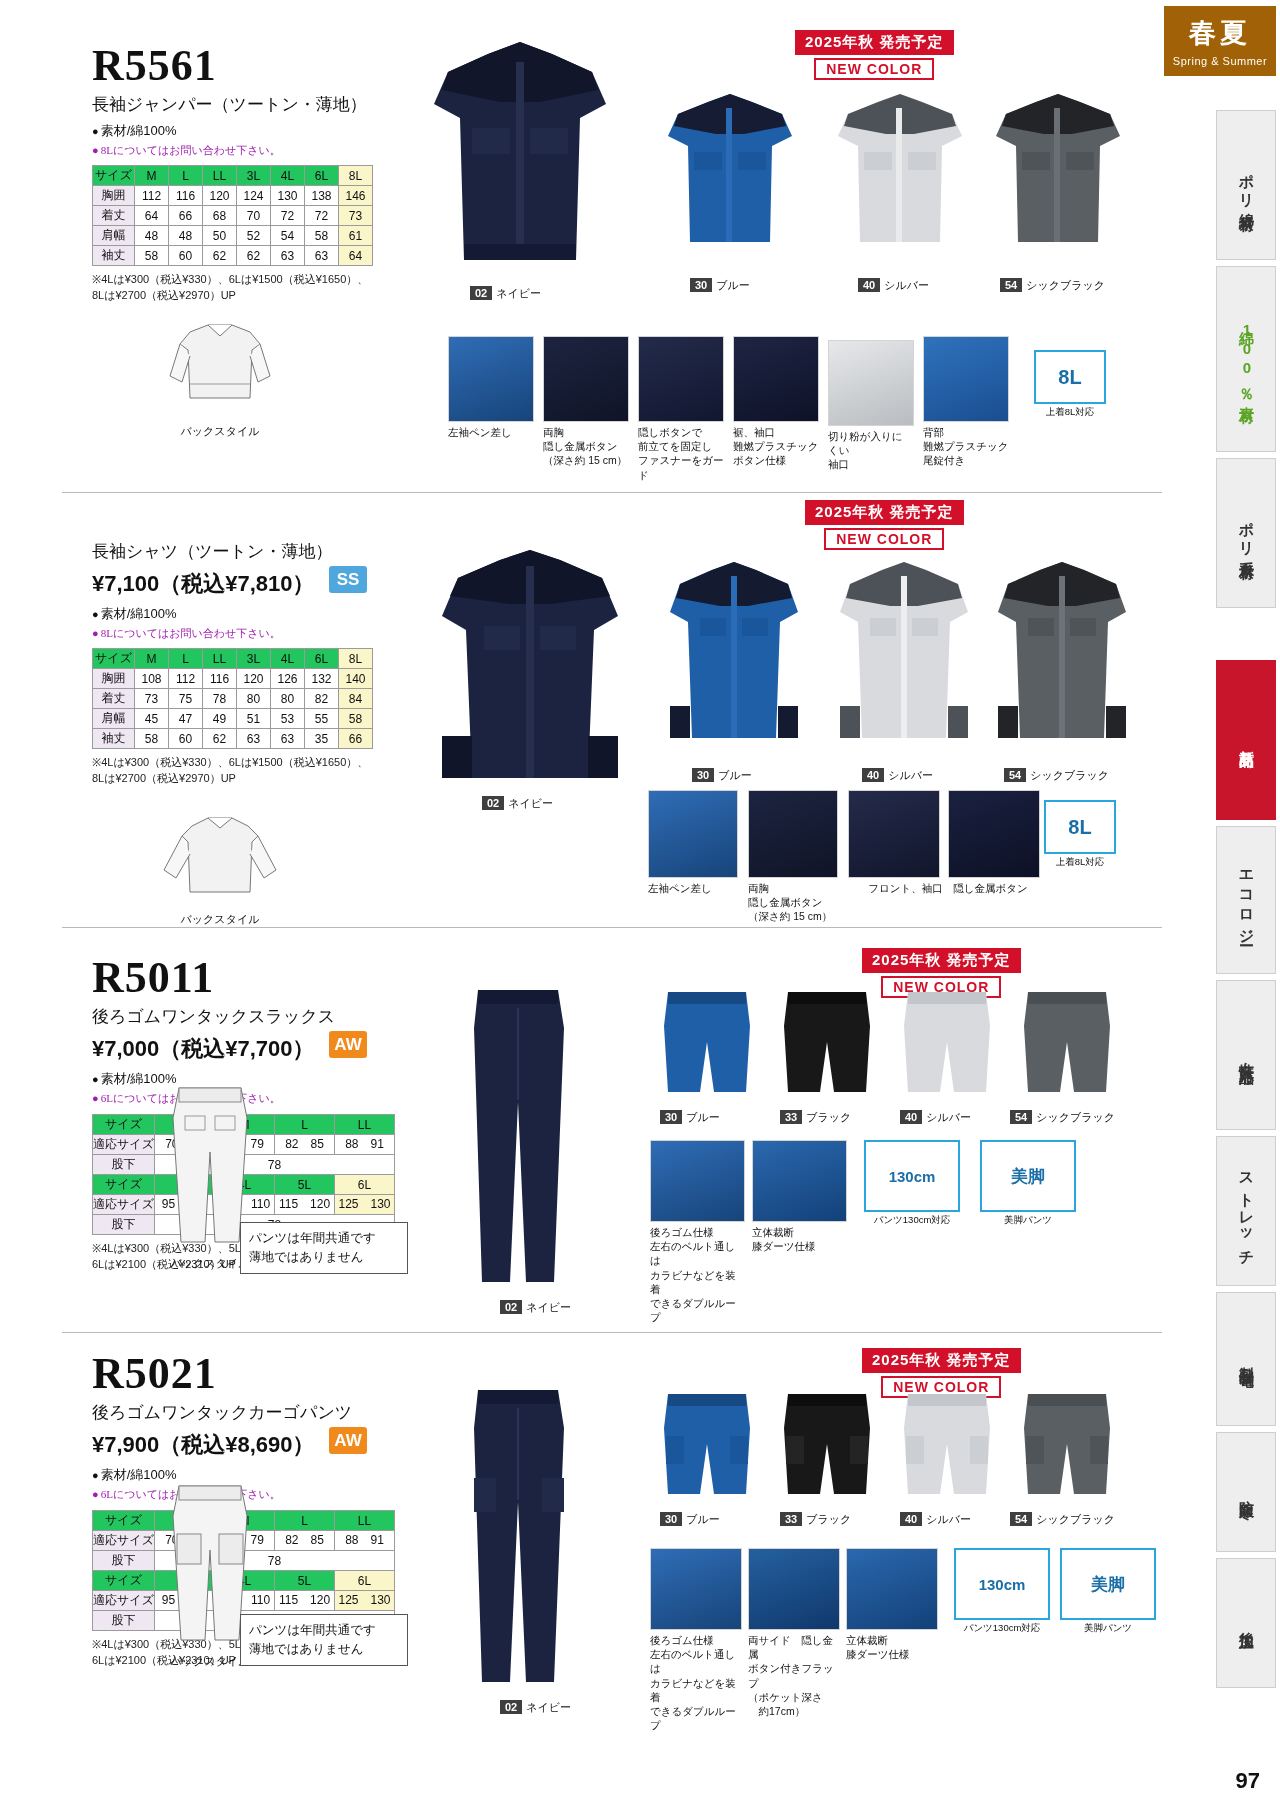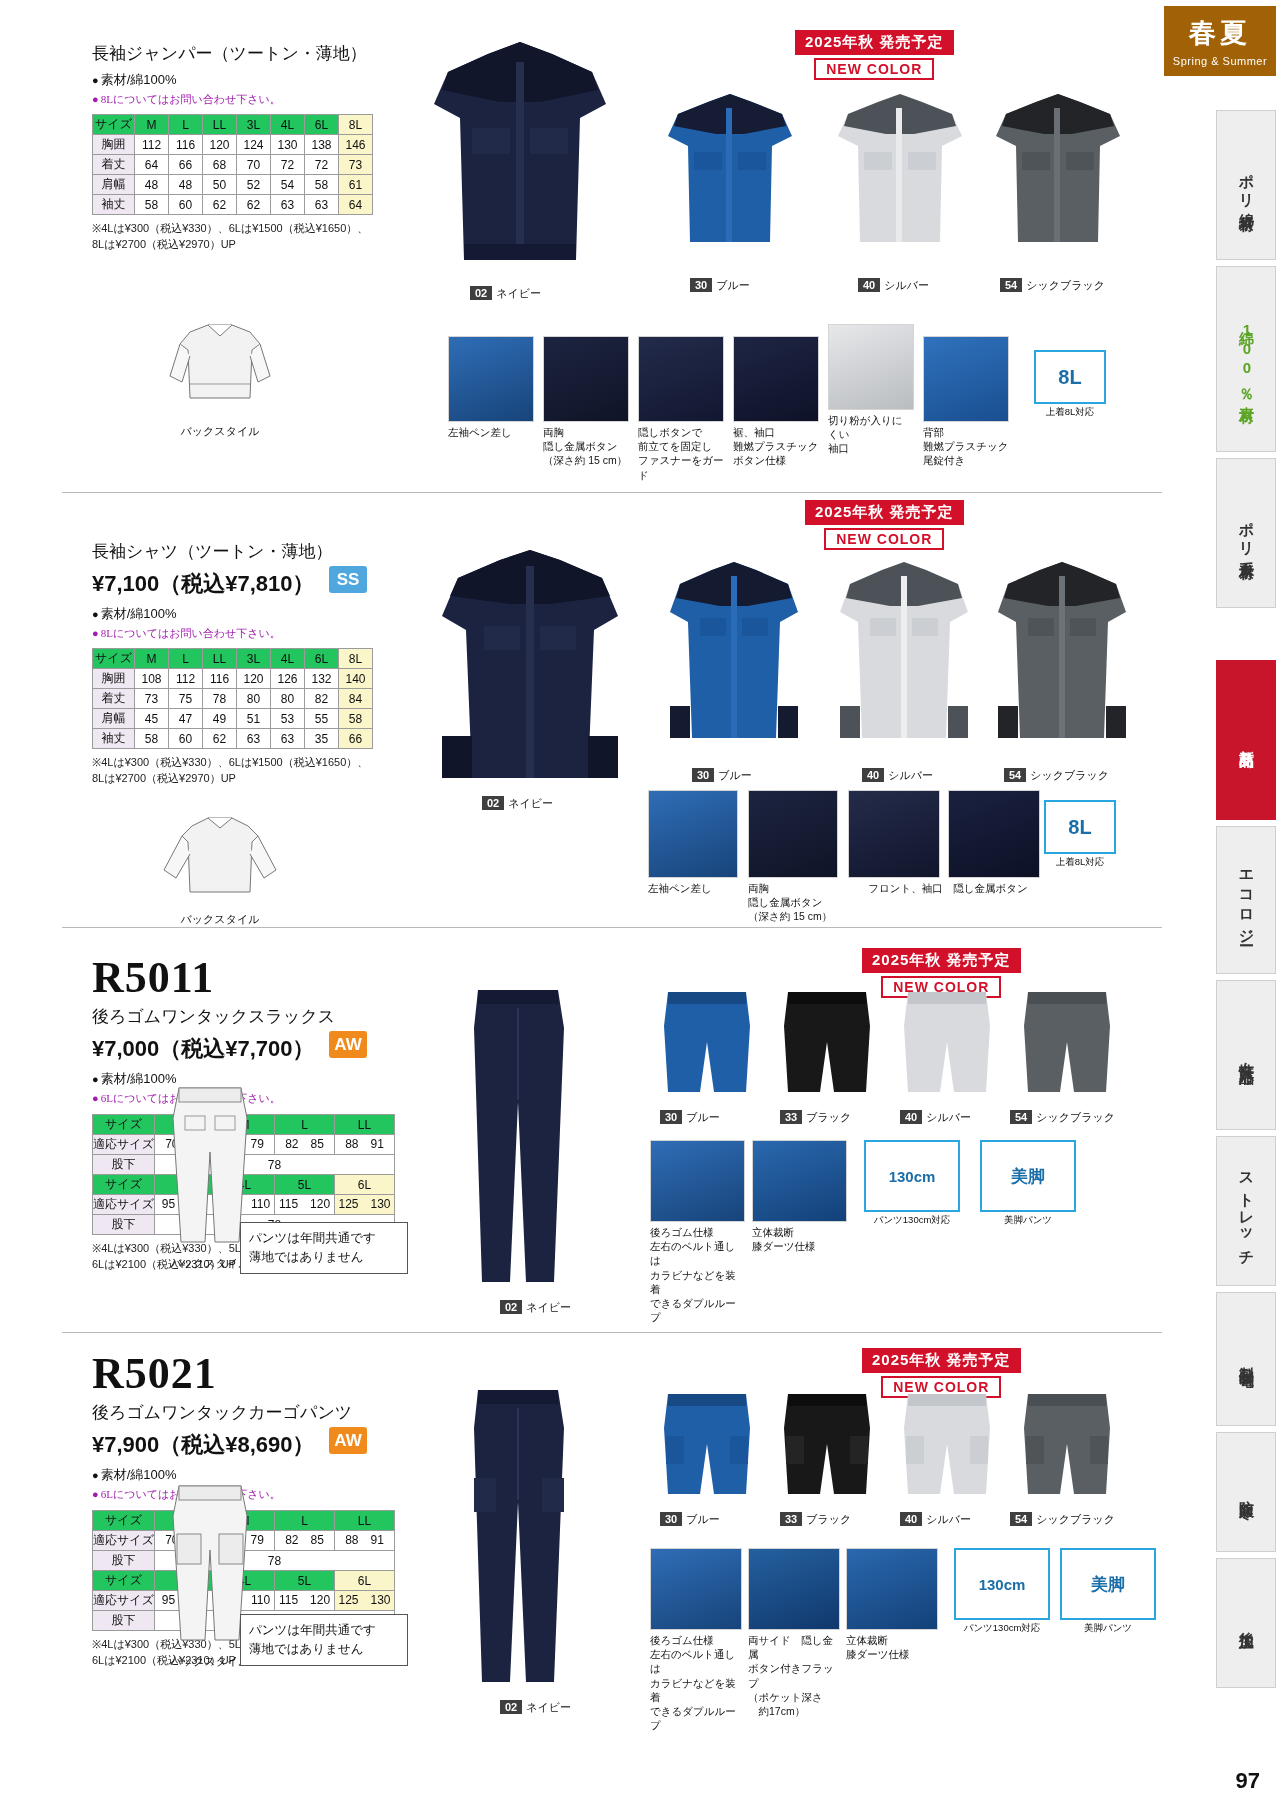--- a/index.html
+++ b/index.html
@@ -133,20 +133,21 @@
     <div class="tab" style="top:1432px;height:120px;">
       <span>防寒服</span>
     </div>
     <div class="tab" style="top:1558px;height:130px;">
       <span>後加工</span>
     </div>
   </div>
 
   <div class="product">
     <div style="position:absolute;left:92px;top:40px;width:300px;">
+      <div class="code">R5561</div>
       <div class="pname">長袖ジャンパー（ツートン・薄地）</div>
       <div class="material">素材/綿100%</div>
       <div class="note-pink">8Lについてはお問い合わせ下さい。</div>
 
       <table class="size">
         <tbody>
             <tr>
           <th>サイズ</th>
           <th>M</th>
           <th>L</th>
@@ -286,21 +287,21 @@
       <div class="cap" style="white-space:pre-line;">隠しボタンで
 前立てを固定し
 ファスナーをガード</div>
     </div>
     <div class="feature" style="left:733px;top:336px;width:86px;">
       <div class="fimg" style="width:86px;height:86px;background:linear-gradient(160deg,#1e2544,#0e1228);"></div>
       <div class="cap" style="white-space:pre-line;">裾、袖口
 難燃プラスチック
 ボタン仕様</div>
     </div>
-    <div class="feature" style="left:828px;top:324px;width:76px;">
+    <div class="feature" style="left:828px;top:340px;width:76px;">
       <div class="fimg" style="width:86px;height:86px;background:linear-gradient(160deg,#e6e8ea,#b9bcc0);"></div>
       <div class="cap" style="white-space:pre-line;">切り粉が入りにくい
 袖口</div>
     </div>
     <div class="feature" style="left:923px;top:336px;width:86px;">
       <div class="fimg" style="width:86px;height:86px;background:linear-gradient(160deg,#2f72bd,#1a4e90);"></div>
       <div class="cap" style="white-space:pre-line;">背部
 難燃プラスチック
 尾錠付き</div>
     </div>

